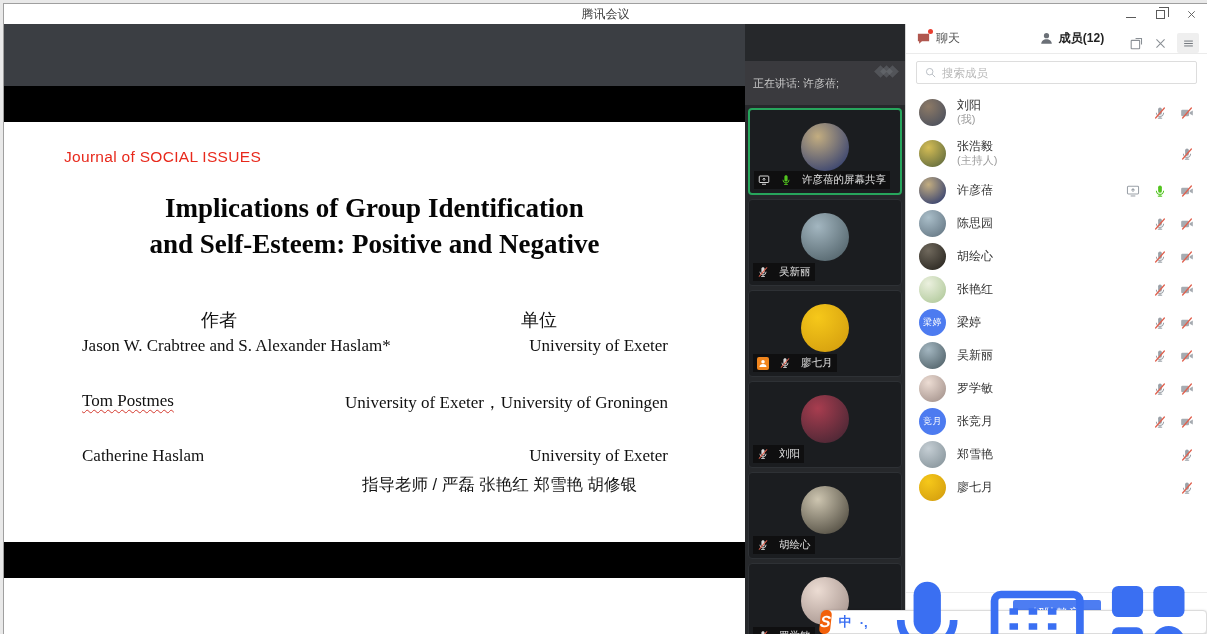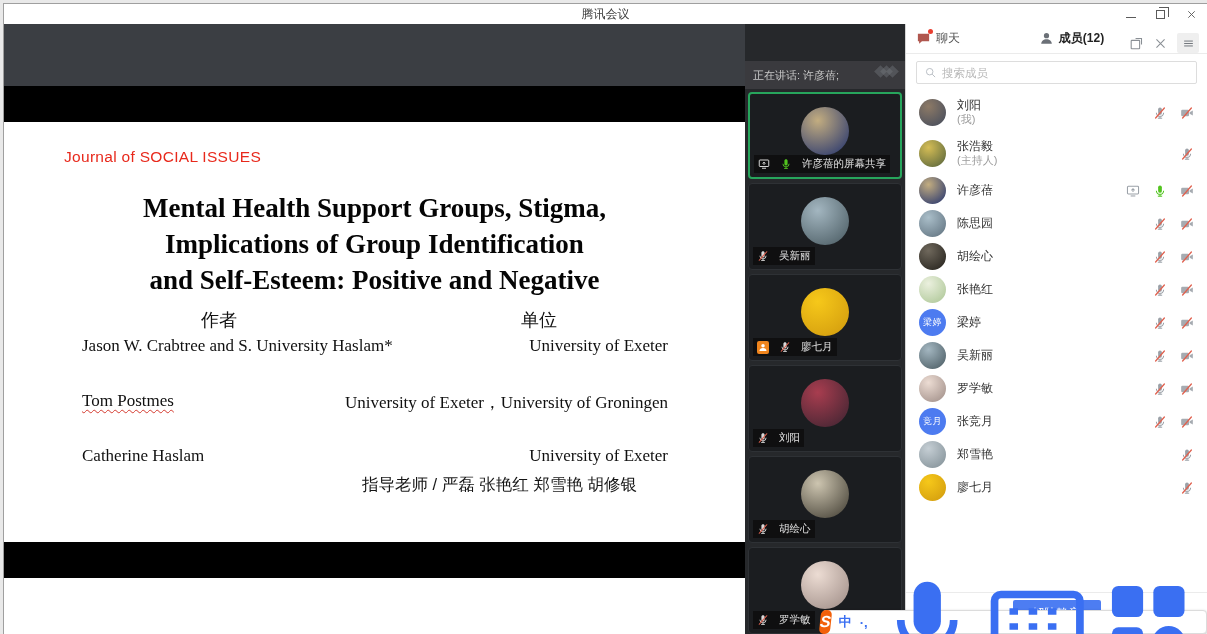--- a/index.html
+++ b/index.html
@@ -32,21 +32,21 @@
   .col-head.aff { left:470px; width:130px; text-align:center; }
   .author-table { position:absolute; left:78px; right:77px; top:214px; }
   .author-row { display:flex; justify-content:space-between; height:22px; margin-bottom:33px;
                 font-family:"Liberation Serif","DejaVu Serif",serif; font-size:17px; color:#101010; }
   .a-name.spell { text-decoration:underline wavy #d43a2f 1px; text-underline-offset:3px; }
   .presenter-block { position:absolute; left:358px; top:350px; font-size:16.5px; line-height:25px; color:#151515; }
 
   
   .strip { position:relative; width:160px; background:#26282b; flex:none; }
   .strip-spacer { height:37px; }
-  .banner { height:28px; background:#3a3a3e; color:#c9c9c9; font-size:11px; display:flex; align-items:center; padding:0 8px; position:relative; white-space:nowrap; }
+  .banner { height:44px; background:#3a3a3e; color:#c9c9c9; font-size:11px; display:flex; align-items:center; padding:0 8px; position:relative; white-space:nowrap; }
   .diamonds { position:absolute; right:8px; top:6px; display:flex; }
   .diamonds i { width:9px; height:9px; background:#72757a; opacity:.45; transform:rotate(45deg); margin-left:-3px; display:block; }
   .tiles { padding:3px 3px 0 3px; }
   .tile { position:relative; height:87px; margin-bottom:4px; background:#1b1d20; border:1px solid #2e3135; border-radius:4px; cursor:pointer; }
   .tile.active { border:2px solid #27a55c; }
   .avatar-lg { position:absolute; left:50%; top:13px; transform:translateX(-50%); width:48px; height:48px; border-radius:50%; }
   .tile-label { position:absolute; left:4px; bottom:4px; max-width:93%; background:rgba(12,12,12,.78); color:#e2e2e2;
                 font-size:10.5px; padding:2px 4px; display:flex; align-items:center; gap:10px; white-space:nowrap; overflow:hidden; }
   .tile-label .icon { flex:none; }
   .icon { display:inline-flex; }
@@ -107,29 +107,28 @@
     </div>
   </div>
 
   <div class="main">
 
     <div class="screen">
       <div class="bar-black-top"></div>
       <div class="slide">
         <div class="journal">Journal of SOCIAL ISSUES</div>
         <div class="slide-title">
-          <div>Mental Health Support Groups, Stigma,</div>
           <div>Implications of Group Identification</div>
           <div>and Self-Esteem: Positive and Negative</div>
         </div>
         <div class="col-head author">作者</div>
         <div class="col-head aff">单位</div>
         <div class="author-table">
             <div class="author-row">
-              <span class="a-name">Jason W. Crabtree and S. University Haslam*</span>
+              <span class="a-name">Jason W. Crabtree and S. Alexander Haslam*</span>
               <span class="a-aff">University of Exeter</span>
             </div>
             <div class="author-row">
               <span class="a-name spell">Tom Postmes</span>
               <span class="a-aff">University of Exeter，University of Groningen</span>
             </div>
             <div class="author-row">
               <span class="a-name">Catherine Haslam</span>
               <span class="a-aff">University of Exeter</span>
             </div>

